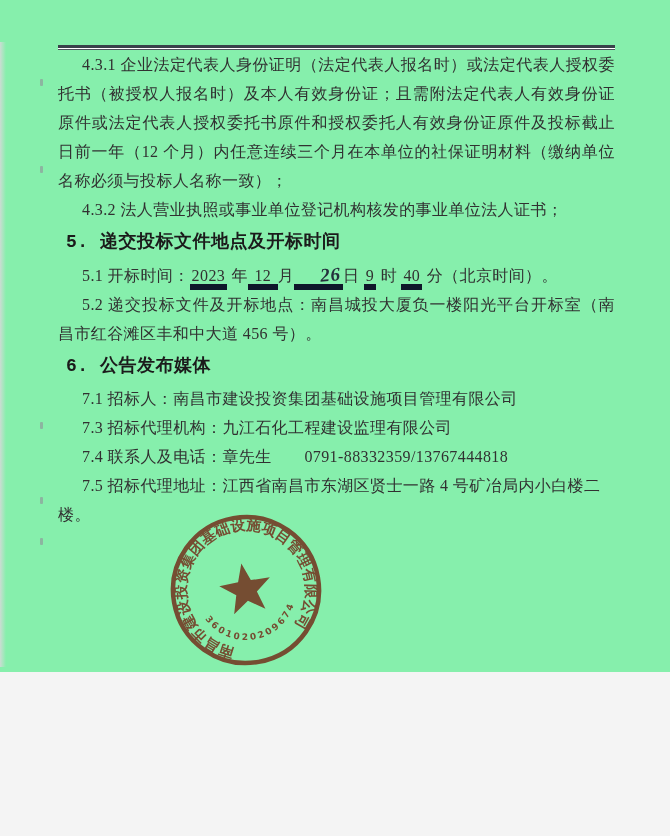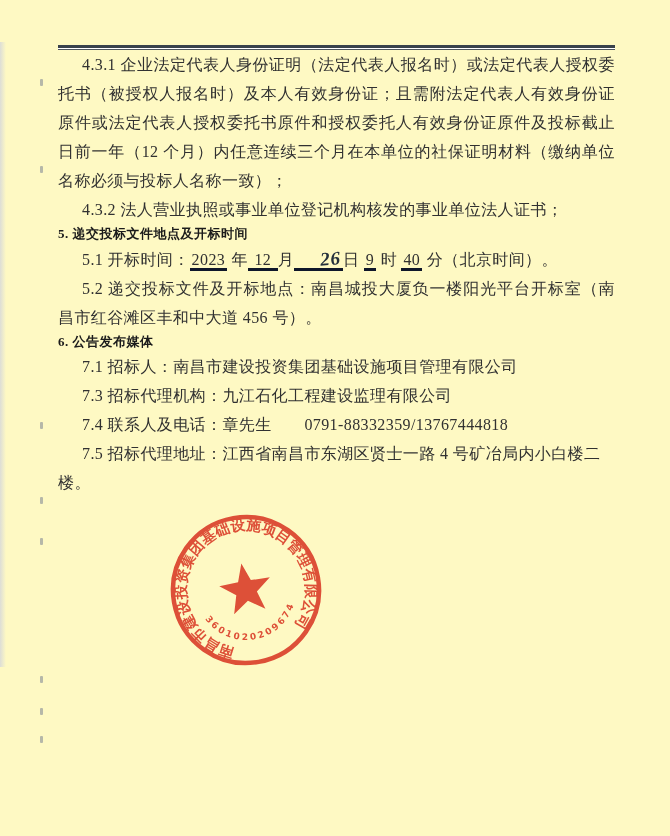--- a/index.html
+++ b/index.html
@@ -1,18 +1,18 @@
 <!DOCTYPE html>
 <html><head>
 <meta charset="utf-8">
 <style>
   html,body { margin:0; padding:0; }
   body { width:670px; height:836px; background:#f4f4f4; }
   .page {
-    position:relative; width:670px; height:836px; background:#fef9c3;
+    position:relative; width:670px; height:672px; background:#86efac;
     font-family:"Liberation Serif","DejaVu Serif",serif; color:#313131;
     overflow:hidden;
   }
   .edge-shadow {
     position:absolute; left:0; top:42px; width:6px; height:625px;
     background:linear-gradient(to right, #d7d9da, rgba(255,255,255,0));
     opacity:.85;
   }
   .scan-mark {
     position:absolute; left:40px; width:3px; height:7px;
@@ -23,29 +23,29 @@
     margin-top:45px; height:1px;
     border-top:3px solid #39424b; border-bottom:1px solid #4e565e;
     background:#ffffff;
   }
   p.body {
     margin:0; font-size:16px; line-height:29px; text-align:justify;
     text-indent:24px; letter-spacing:0.4px;
   }
   p.nojustify { text-align:left; }
   h2.sec {
-    margin:0; font-family:Liberation Serif, serif;
-    font-weight:700; font-size:13px; line-height:20px; color:#1b1b1b;
+    margin:8px; font-family:Liberation Mono, monospace;
+    font-weight:700; font-size:18px; line-height:20px; color:#1b1b1b;
     letter-spacing:0.5px;
   }
   .mt17{margin-top:17px} .mt12{margin-top:12px} .mt15{margin-top:15px}
   .mt18{margin-top:18px} .mt4{margin-top:4px} .mt21{margin-top:21px}
   .mt16{margin-top:16px} .mt6{margin-top:6px} .mt0{margin-top:0}
   .mt8{margin-top:8px}
-  .u { border-bottom:3px solid #0f172a; padding:0 2px; }
+  .u { border-bottom:6px solid #0f172a; padding:0 2px; }
   .hand {
     display:inline-block; font-style:italic; font-weight:700;
     font-size:19px; letter-spacing:1px; transform:rotate(-5deg) translateY(1px);
     color:#24303c;
   }
   .seal {
     position:absolute; left:168px; top:512px; width:156px; height:156px;
     mix-blend-mode:multiply; opacity:.92; transform:rotate(-10deg);
     pointer-events:none;
   }

